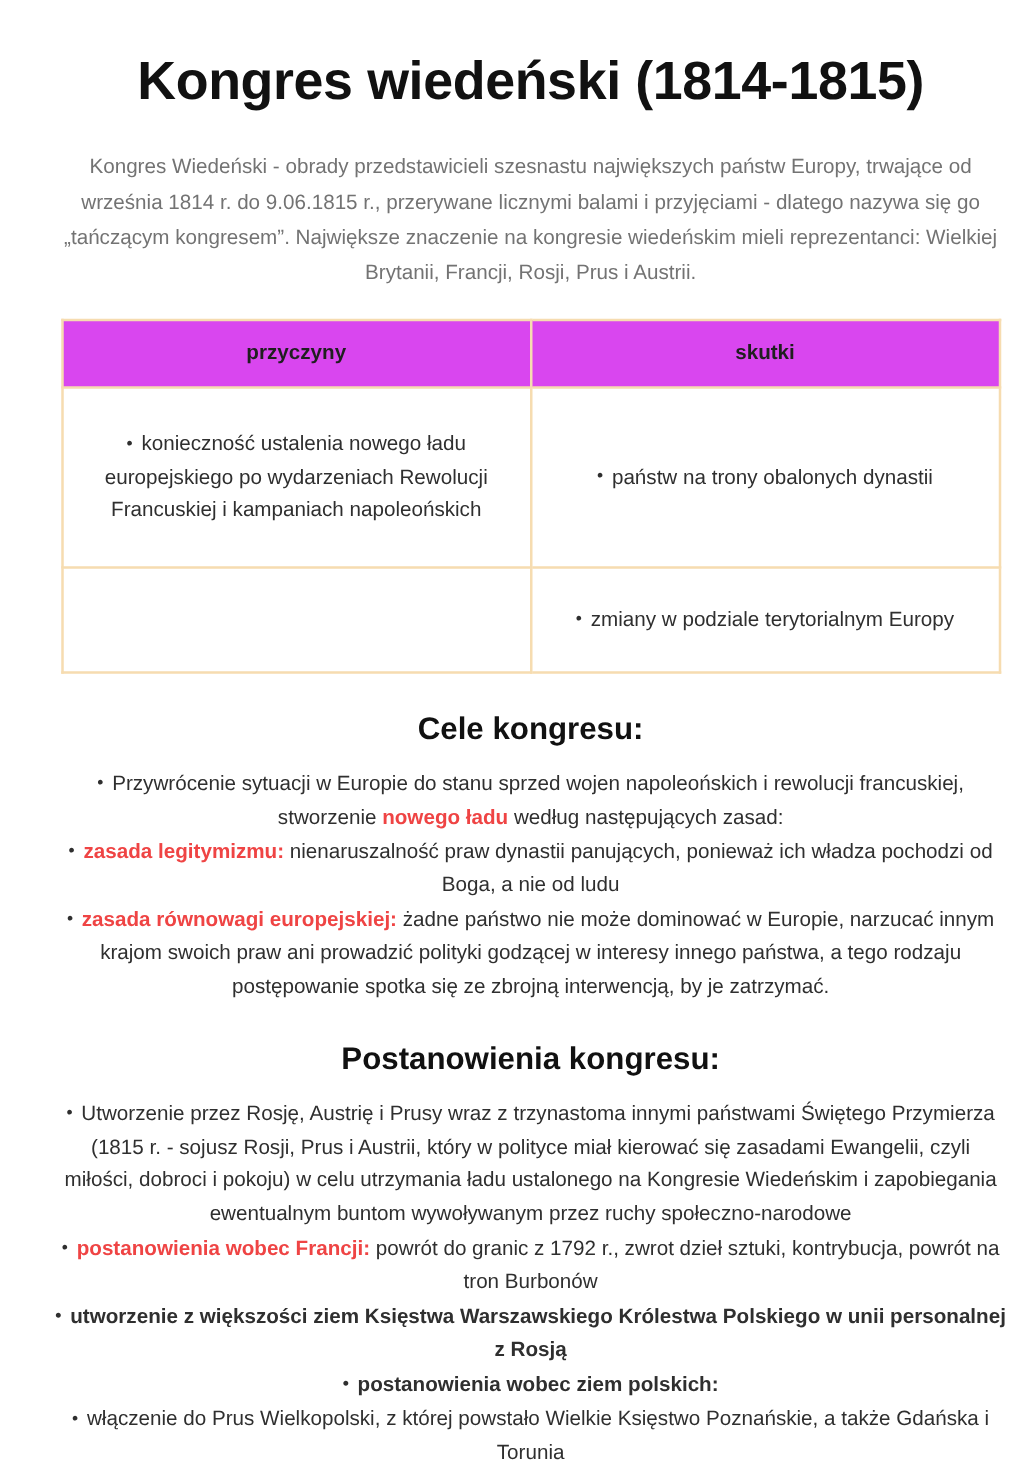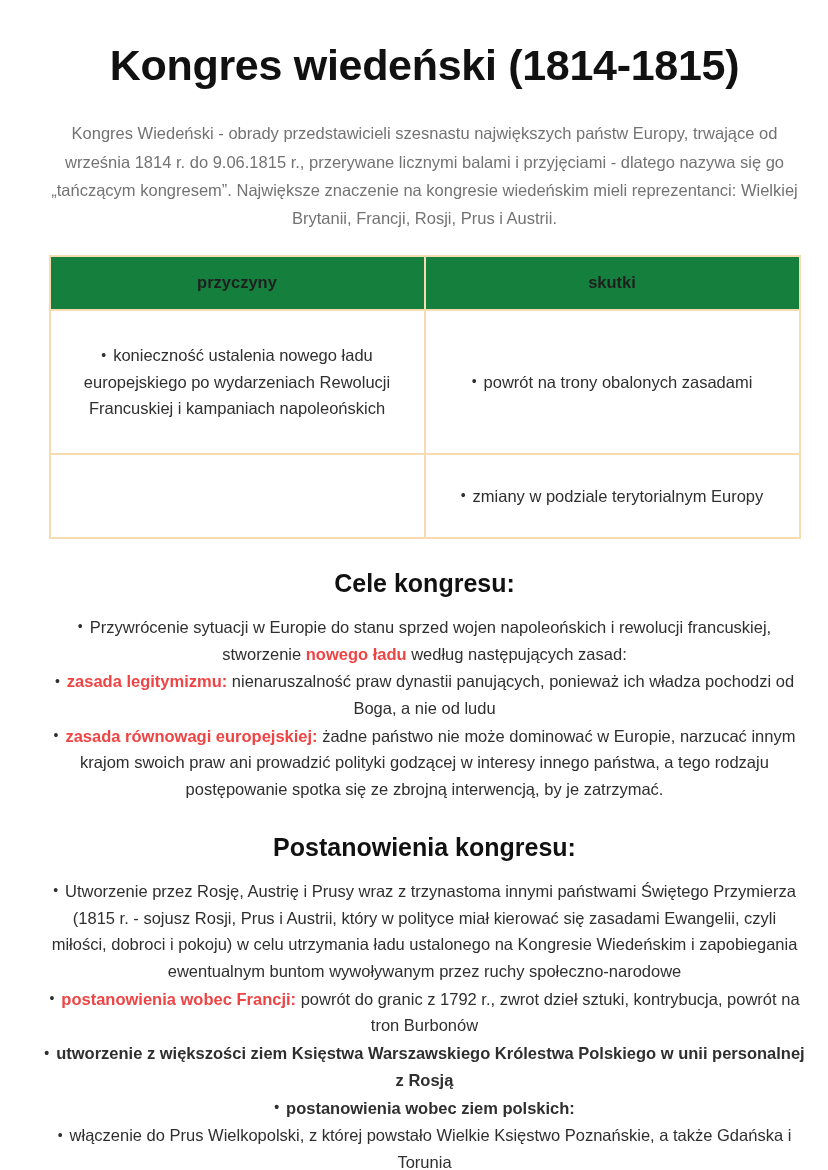--- a/index.html
+++ b/index.html
@@ -43,21 +43,21 @@
     width: 752px;
     margin: 0 auto 0 auto;
     table-layout: fixed;
   }
   table.cmp th, table.cmp td {
     border: 2px solid #f6dcb0;
     vertical-align: middle;
     padding: 0;
   }
   table.cmp th {
-    background: #15803d;
+    background: #d946ef;
     font-size: 16.5px;
     font-weight: 700;
     color: #1f1f1f;
     text-align: center;
     height: 52px;
   }
   table.cmp td {
     background: #ffffff;
     padding: 12px 14px;
   }
@@ -134,21 +134,21 @@
     </thead>
     <tbody>
       <tr>
         <td class="r1c1">
           <ul class="cellist">
             <li><span class="bul">•</span><span>konieczność ustalenia nowego ładu europejskiego po wydarzeniach Rewolucji Francuskiej i kampaniach napoleońskich</span></li>
           </ul>
         </td>
         <td class="r1c2">
           <ul class="cellist">
-            <li><span class="bul">•</span><span>powrót na trony obalonych zasadami</span></li>
+            <li><span class="bul">•</span><span>państw na trony obalonych dynastii</span></li>
           </ul>
         </td>
       </tr>
       <tr>
         <td class="r2c1"></td>
         <td class="r2c2">
           <ul class="cellist">
             <li><span class="bul">•</span><span>zmiany w podziale terytorialnym Europy</span></li>
           </ul>
         </td>

